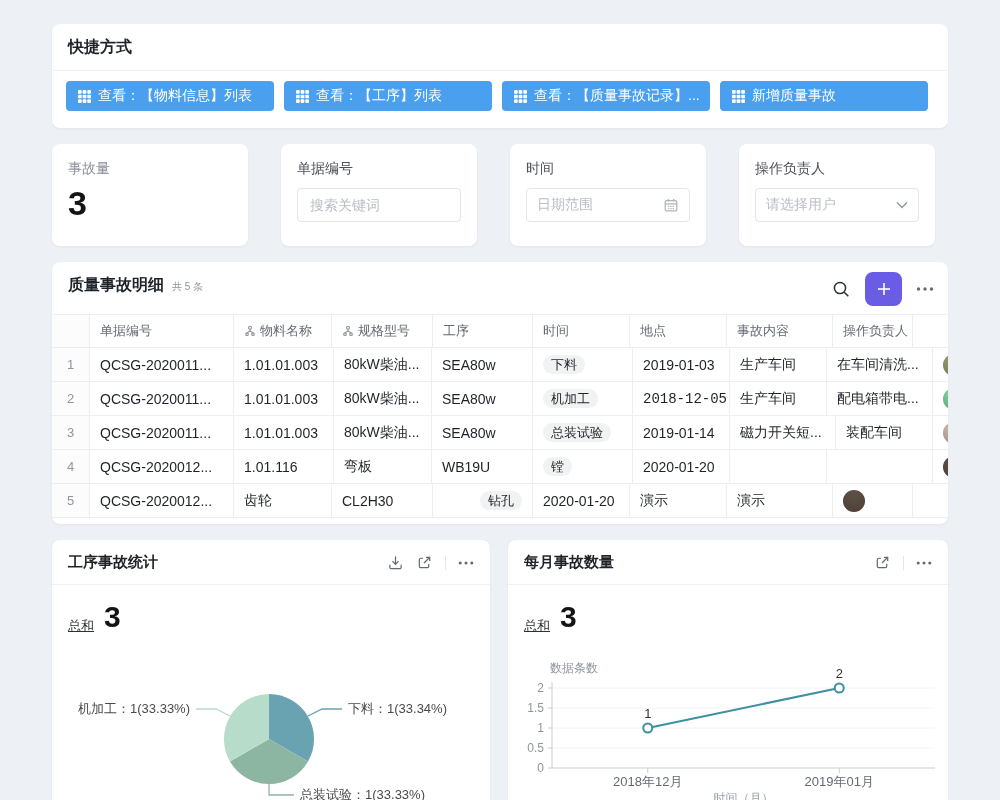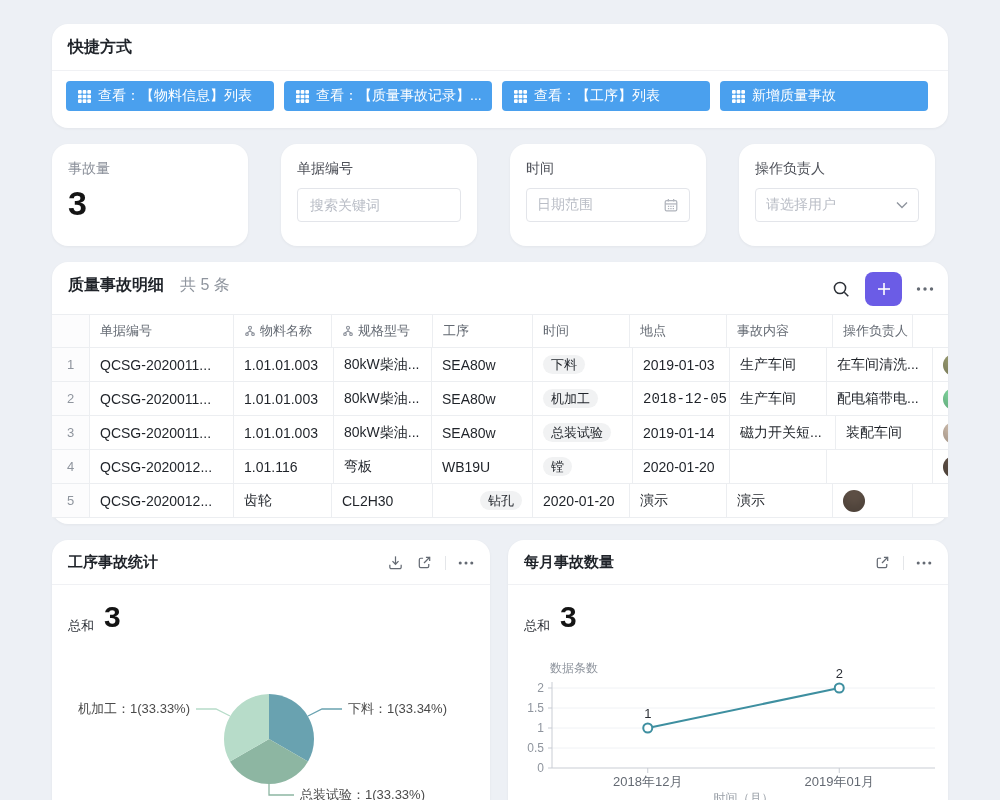--- a/index.html
+++ b/index.html
@@ -1,18 +1,18 @@
 <!DOCTYPE html>
 <html><head>
 <meta charset="utf-8">
 <style>
   html,body{margin:0;padding:0;}
   .page{position:relative;width:1000px;height:800px;background:#edf0f5;overflow:hidden;
         font-family:"Liberation Sans","DejaVu Sans",sans-serif;color:#1f2329;}
-  .card{position:absolute;background:#fff;border-radius:16px;box-shadow:0 1px 3px rgba(31,35,41,.05);}
+  .card{position:absolute;background:#fff;border-radius:8px;box-shadow:0 1px 3px rgba(31,35,41,.05);}
 
   
   .sc-card{left:52px;top:24px;width:896px;height:104px;}
   .card-title{position:absolute;left:16px;top:13px;font-size:16px;font-weight:700;color:#1f2329;}
   .sc-divider{position:absolute;left:0;right:0;top:46px;height:1px;background:#f0f1f4;}
   .btn-row{position:absolute;left:14px;top:57px;display:flex;gap:10px;}
   .sc-btn{width:208px;height:30px;background:#4aa0ee;border-radius:4px;color:#fff;font-size:14px;
           display:flex;align-items:center;gap:7px;padding-left:12px;box-sizing:border-box;cursor:pointer;
           white-space:nowrap;overflow:hidden;}
   .sc-btn svg{flex:0 0 auto;}
@@ -24,42 +24,42 @@
   .stat-value{position:absolute;left:16px;top:40px;font-size:34px;font-weight:600;color:#141414;}
   .f-input{position:absolute;left:16px;right:16px;top:44px;height:34px;border:1px solid #e3e5ea;border-radius:4px;
            box-sizing:border-box;display:flex;align-items:center;justify-content:space-between;
            padding:0 10px;background:#fff;cursor:text;}
   .f-input input{border:none;outline:none;width:100%;font-size:14px;font-family:inherit;color:#1f2329;background:transparent;}
   .f-input input::placeholder{color:#b9bdc6;}
   .ph{font-size:14px;color:#b9bdc6;}
 
   
   .t-card{left:52px;top:262px;width:896px;height:262px;}
-  .t-count{font-size:16px;font-weight:400;color:#8f959e;margin-left:16px;}
+  .t-count{font-size:10px;font-weight:400;color:#8f959e;margin-left:8px;}
   .t-actions{position:absolute;right:14px;top:10px;display:flex;align-items:center;gap:14px;height:34px;}
   .icon-btn{display:flex;align-items:center;justify-content:center;cursor:pointer;}
   .add-btn{width:37px;height:34px;background:#6b5ce6;border-radius:8px;color:#fff;font-size:20px;font-weight:300;
            display:flex;align-items:center;justify-content:center;cursor:pointer;}
   .tbl{position:absolute;left:0;top:52px;width:896px;overflow:hidden;border-top:1px solid #eceef1;}
   .trow{display:flex;height:33px;border-bottom:1px solid #eceef1;background:#fff;}
   .trow.thead{height:32px;}
   .tcell{box-sizing:border-box;flex:0 0 auto;display:flex;align-items:center;padding:0 10px;
          border-right:1px solid #eceef1;font-size:14px;color:#1f2329;white-space:nowrap;overflow:hidden;}
   .hcell{color:#646a73;font-size:13px;gap:4px;}
   .numcell{justify-content:center;color:#8f959e;font-size:13px;padding:0;background:#fcfcfd;}
   .pill{background:#f1f2f3;border-radius:10px;padding:2px 8px;font-size:13px;color:#1f2329;line-height:15px;}
   .avatar{width:22px;height:22px;border-radius:50%;flex:0 0 auto;box-shadow:inset 0 -7px 9px rgba(0,0,0,.16);}
 
   
   .pie-card{left:52px;top:540px;width:438px;height:280px;}
   .line-card{left:508px;top:540px;width:440px;height:280px;}
   .c-actions{position:absolute;right:16px;top:14px;display:flex;align-items:center;gap:12px;color:#646a73;}
   .v-div{width:1px;height:14px;background:#e4e6e9;}
   .c-divider{position:absolute;left:0;right:0;top:44px;height:1px;background:#f0f1f4;}
-  .sum-label{position:absolute;left:16px;top:77px;font-size:13px;color:#2b2f36;}
+  .sum-label{position:absolute;left:16px;top:77px;font-size:13px;color:#2b2f36;text-decoration:underline;}
   .sum-value{position:absolute;left:52px;top:60px;font-size:30px;font-weight:600;color:#141414;}
   .chart-svg{position:absolute;left:0;top:96px;}
   .pie-label{font-size:13px;fill:#4a4a4a;}
   .tick-label{font-size:12px;fill:#8f959e;}
   .cat-label{font-size:13px;fill:#646a73;}
   .val-label{font-size:13px;fill:#2b2f36;}
   .axis-title{font-size:12px;fill:#9aa0a8;}
 </style>
 </head>
 <body>
@@ -93,37 +93,37 @@
               <rect x="5" y="0" width="4" height="4" rx="1"></rect>
               <rect x="10" y="0" width="4" height="4" rx="1"></rect>
               <rect x="0" y="5" width="4" height="4" rx="1"></rect>
               <rect x="5" y="5" width="4" height="4" rx="1"></rect>
               <rect x="10" y="5" width="4" height="4" rx="1"></rect>
               <rect x="0" y="10" width="4" height="4" rx="1"></rect>
               <rect x="5" y="10" width="4" height="4" rx="1"></rect>
               <rect x="10" y="10" width="4" height="4" rx="1"></rect>
             </g>
           </svg>
-        <span>查看：【质量事故记录】...</span>
+        <span>查看：【工序】列表</span>
       </div>
       <div class="sc-btn">
         <svg width="13" height="13" viewBox="0 0 14 14">
             <g fill="#fff">
               <rect x="0" y="0" width="4" height="4" rx="1"></rect>
               <rect x="5" y="0" width="4" height="4" rx="1"></rect>
               <rect x="10" y="0" width="4" height="4" rx="1"></rect>
               <rect x="0" y="5" width="4" height="4" rx="1"></rect>
               <rect x="5" y="5" width="4" height="4" rx="1"></rect>
               <rect x="10" y="5" width="4" height="4" rx="1"></rect>
               <rect x="0" y="10" width="4" height="4" rx="1"></rect>
               <rect x="5" y="10" width="4" height="4" rx="1"></rect>
               <rect x="10" y="10" width="4" height="4" rx="1"></rect>
             </g>
           </svg>
-        <span>查看：【工序】列表</span>
+        <span>查看：【质量事故记录】...</span>
       </div>
       <div class="sc-btn">
         <svg width="13" height="13" viewBox="0 0 14 14">
             <g fill="#fff">
               <rect x="0" y="0" width="4" height="4" rx="1"></rect>
               <rect x="5" y="0" width="4" height="4" rx="1"></rect>
               <rect x="10" y="0" width="4" height="4" rx="1"></rect>
               <rect x="0" y="5" width="4" height="4" rx="1"></rect>
               <rect x="5" y="5" width="4" height="4" rx="1"></rect>
               <rect x="10" y="5" width="4" height="4" rx="1"></rect>

